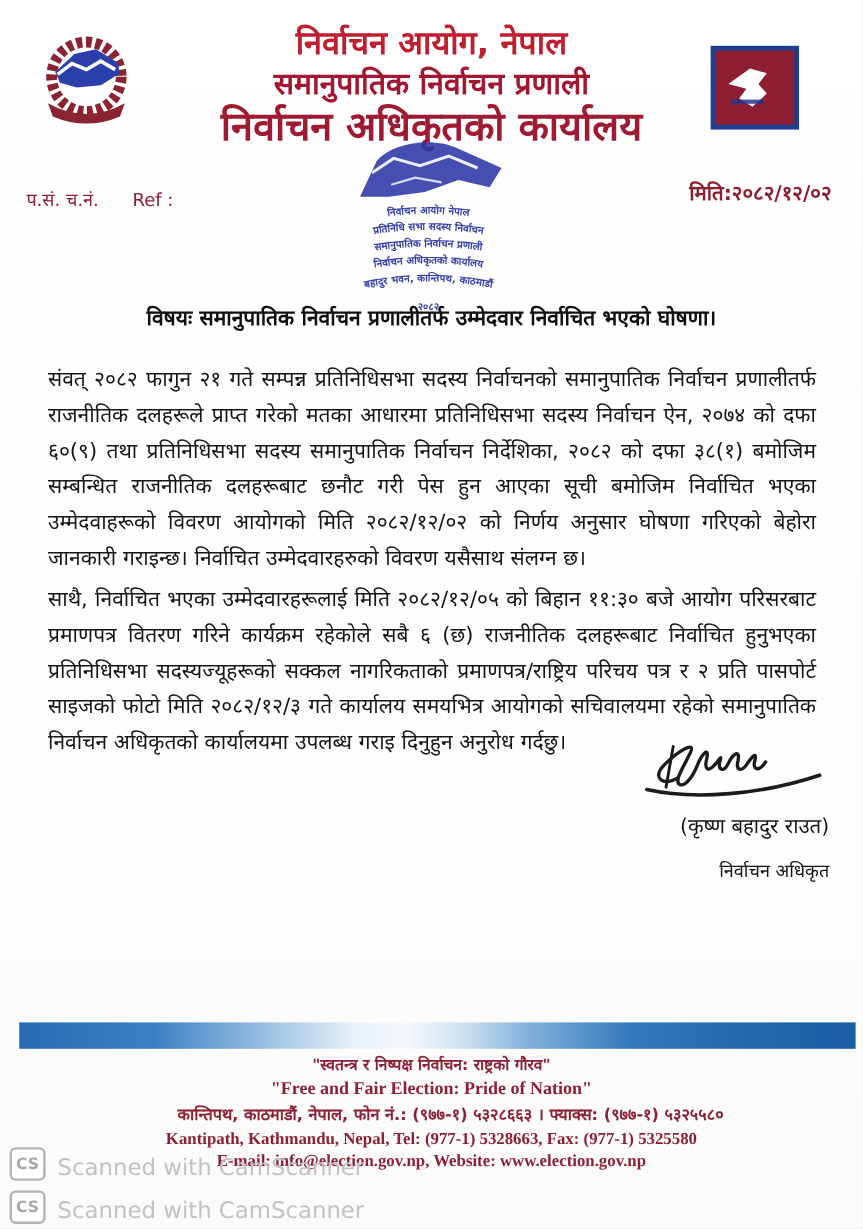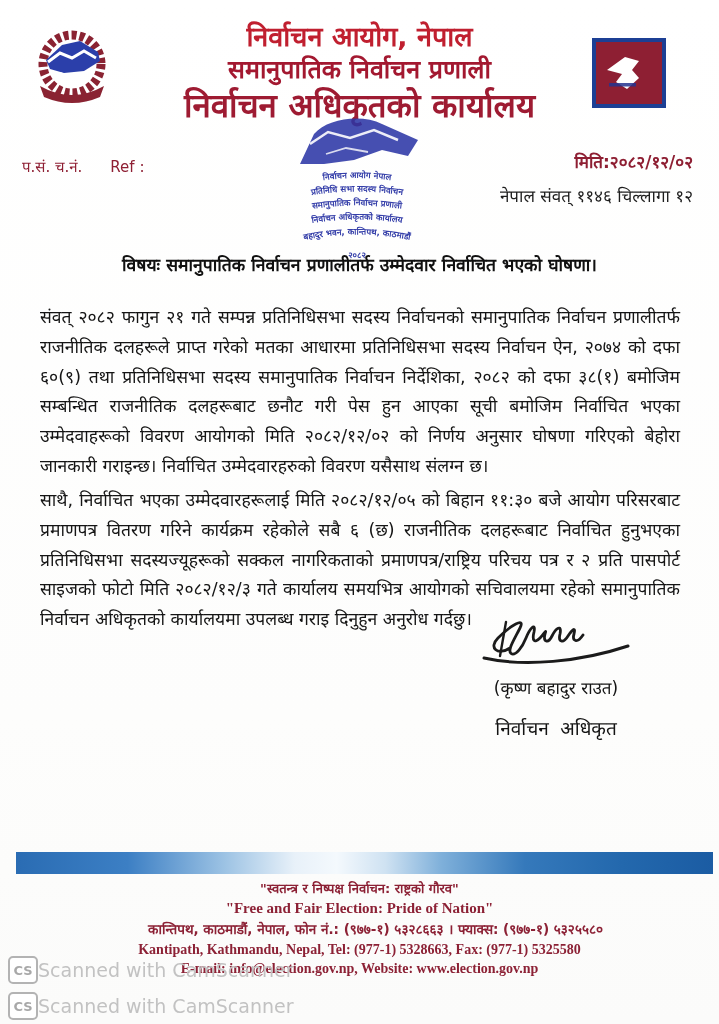--- a/index.html
+++ b/index.html
@@ -21,35 +21,35 @@
   .date-block{position:absolute;right:26px;top:150px;text-align:right;}
   .date-line{font-size:17px;font-weight:bold;color:#8e1f33;line-height:24px;}
   .sambat-line{font-size:17px;color:#1d1d1d;margin-top:10px;line-height:24px;}
   .stamp{position:absolute;left:266px;top:110px;width:182px;height:154px;z-index:5;opacity:.95;}
   .subject{position:absolute;left:0;right:0;top:252px;text-align:center;
     font-size:17.5px;font-weight:600;color:#101010;}
   .para{position:absolute;left:40px;width:640px;margin:0;font-size:17.5px;
     line-height:1.7;color:#151515;text-align:justify;}
   .para1{top:303px;}
   .para2{top:486px;}
-  .sig-block{position:absolute;right:28px;top:608px;width:270px;text-align:center;}
+  .sig-block{position:absolute;right:28px;top:608px;width:270px;text-align:right;}
   .sig-svg{width:160px;height:60px;}
   .sig-name{font-size:17px;color:#141414;margin-top:4px;}
-  .sig-title{font-size:19px;color:#141414;margin-top:16px;font-family:Liberation Mono, monospace;}
+  .sig-title{font-size:15px;color:#141414;margin-top:16px;}
   .footer-bar{position:absolute;left:16px;right:6px;top:852px;height:22px;
     background:linear-gradient(90deg,#2a6cb3 0%,#3c7fc4 16%,#9dc3e4 30%,#e8f1f9 40%,
       #f4f9fd 46%,#cfe2f2 53%,#7fb0da 61%,#3579bb 73%,#2368ad 87%,#1b5ca3 100%);
   }
   .footer{position:absolute;left:0;right:0;top:880px;text-align:center;color:#8c2135;}
   .f-np1{font-size:13px;font-weight:bold;line-height:18px;}
   .f-en1{font-family:"Liberation Serif",serif;font-size:15px;font-weight:bold;line-height:21px;}
   .f-np2{font-size:13.5px;font-weight:bold;line-height:21px;padding-left:32px;}
   .f-en2{font-family:"Liberation Serif",serif;font-size:14px;font-weight:bold;line-height:19px;}
   .f-mail{font-family:"Liberation Serif",serif;font-size:14px;font-weight:bold;line-height:20px;}
-  .cs-row{position:absolute;left:8px;display:flex;align-items:center;}
+  .cs-row{position:absolute;left:8px;display:flex;align-items:flex-end;gap:10px;}
   .cs-row1{top:956px;}
   .cs-row2{top:992px;}
   .cs-icon{width:26px;height:24px;border:2.5px solid #b3b3b3;border-radius:5px;
     display:flex;align-items:center;justify-content:center;
     font-size:13px;font-weight:bold;color:#a8a8a8;background:#fff;}
   .cs-text{font-size:19px;color:#c2c2c2;}
 </style>
 </head>
 <body>
 
@@ -78,21 +78,20 @@
     <div class="h3">समानुपातिक निर्वाचन प्रणाली</div>
     <div class="h4">निर्वाचन अधिकृतको कार्यालय</div>
   </div>
 
   <div class="ref-row">
     <span>प.सं. च.नं.</span><span class="gap"></span><span>Ref :</span>
   </div>
 
   <div class="date-block">
     <div class="date-line">मिति:२०८२/१२/०२</div>
-    <div class="sambat-line">नेपाल संवत् ११४६ चिल्लागा १२</div>
   </div>
 
   <div class="stamp">
     <svg viewBox="0 0 182 154" width="182" height="154" aria-hidden="true">
       <defs>
         <path id="a1" d="M18,78 Q91,58 164,78"></path>
         <path id="a2" d="M13,92 Q91,71 169,92"></path>
         <path id="a3" d="M10,106 Q91,85 172,106"></path>
         <path id="a4" d="M13,120 Q91,99 169,120"></path>
         <path id="a5" d="M21,134 Q91,115 161,134"></path>

